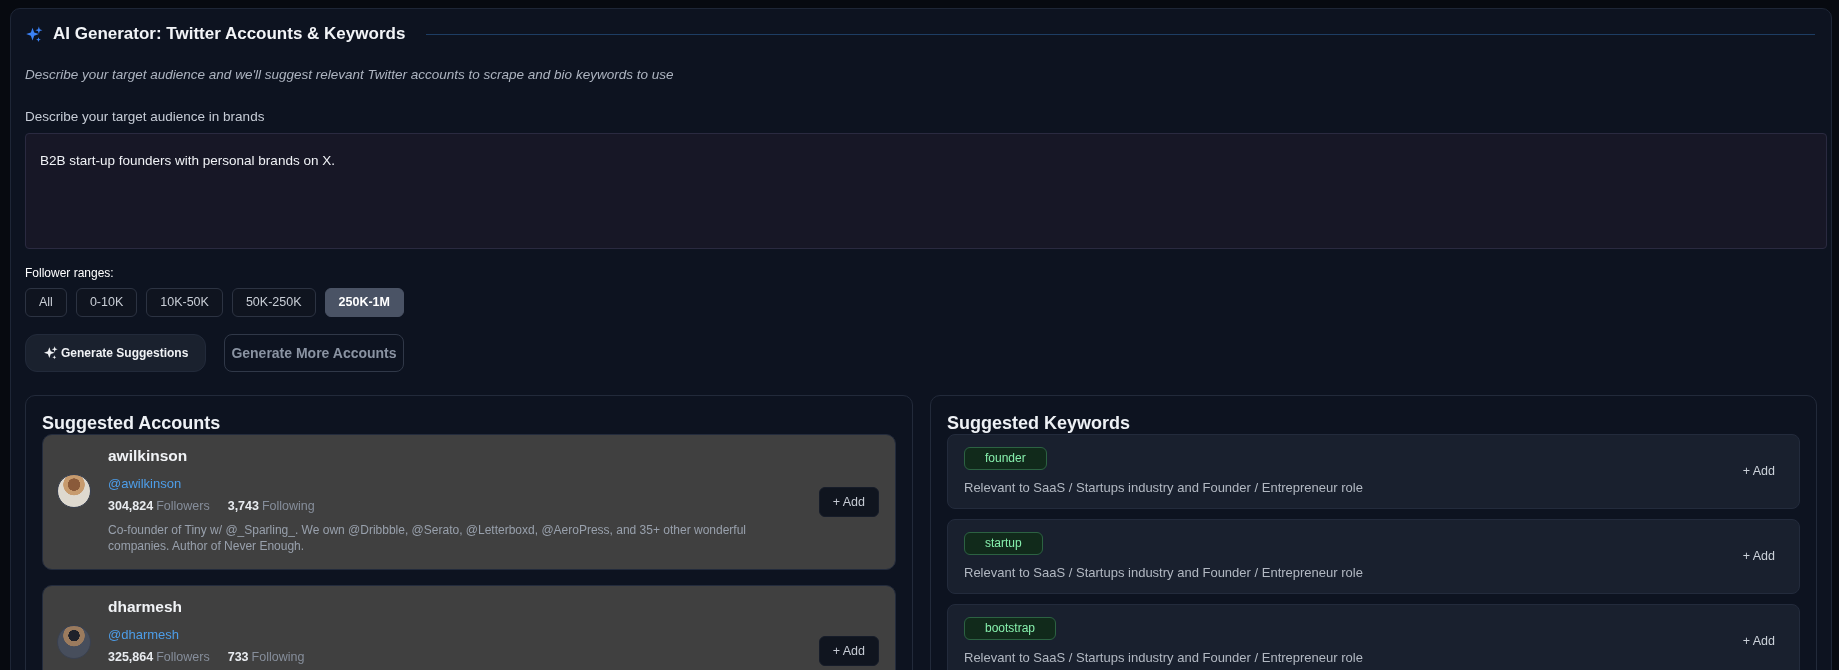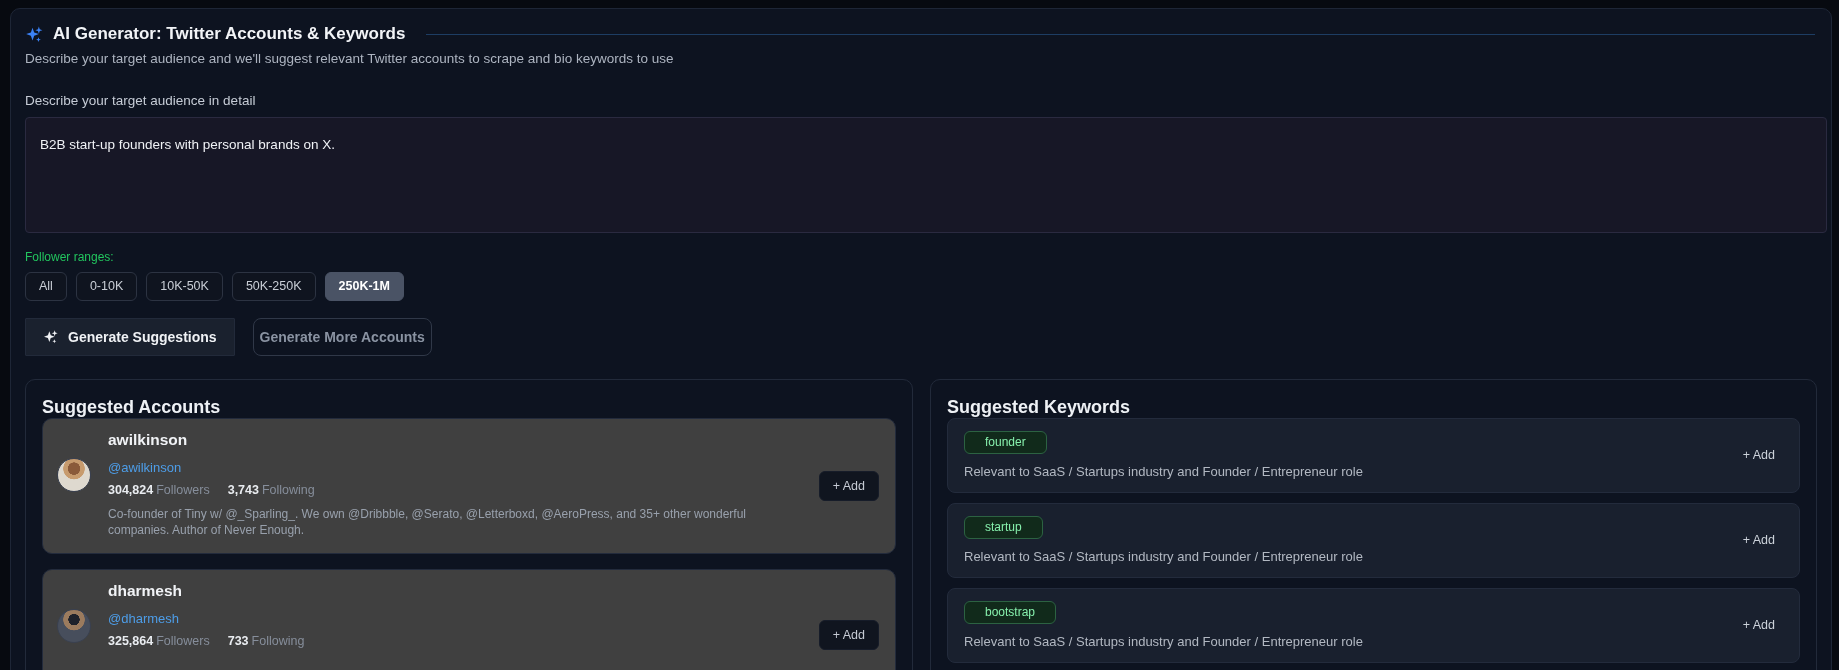--- a/index.html
+++ b/index.html
@@ -14,41 +14,41 @@
     background:#0d1320;
     border:1px solid #1e2636;
     border-radius:10px;
     padding:12px 8px 0 8px;
   }
   
   .hdr-row { display:flex; align-items:center; gap:9px; padding:0 6px; height:26px; }
   .hdr-title { font-size:17px; font-weight:700; color:#f2f4f7; white-space:nowrap; }
   .hdr-line { flex:1; height:1px; background:#1d3d63; margin-left:12px; margin-right:2px; }
   .sparkle { width:19px; height:19px; flex:0 0 auto; }
-  .description { font-size:13.5px; color:#adb4c0; padding:0 6px; margin-top:4px; }
+  .description { font-size:13.5px; color:#adb4c0; padding:0 6px; margin-top:20px;font-style:italic; }
   .field-label { font-size:13.5px; color:#c6ccd6; padding:0 6px; margin-top:27px; }
   .audience-box {
     display:block; width:1802px; height:116px; margin:9px 6px 0 6px;
     background:#171726; border:1px solid #2a2a40; border-radius:4px;
     color:#f0f2f6; font-size:13.5px; font-family:"Liberation Sans","DejaVu Sans",sans-serif;
     padding:18px 14px; resize:none; outline:none; line-height:1.3;
   }
-  .ranges-label { font-size:12px; color:#22c55e; padding:0 6px; margin-top:17px; }
+  .ranges-label { font-size:12px; color:#ffffff; padding:0 6px; margin-top:17px; }
   .chips { display:flex; gap:9px; padding:0 6px; margin-top:8px; }
   .chip {
     background:#0f141f; border:1px solid #2c3342; color:#c9ced6;
     font-size:12.5px; border-radius:6px; padding:7px 13px; cursor:pointer;
     font-family:inherit; line-height:1;
   }
   .chip.selected { background:#4a5365; border-color:#4a5365; color:#ffffff; font-weight:700; }
   .actions { display:flex; gap:18px; padding:0 6px; margin-top:17px; align-items:center; }
   .btn-primary {
-    display:flex; align-items:center; gap:9px;
-    background:#1a212e; border:1px solid #222a3a; border-radius:1px;
-    color:#f0f2f5; font-size:14px; font-weight:700; padding:10px 17px;
+    display:flex; align-items:center; gap:2px;
+    background:#1a212e; border:1px solid #222a3a; border-radius:12px;
+    color:#f0f2f5; font-size:12px; font-weight:700; padding:10px 17px;
     cursor:pointer; font-family:inherit;
   }
   .btn-secondary {
     background:transparent; border:1px solid #303848; border-radius:8px;
     color:#8a93a2; font-size:14px; font-weight:700; padding:10px 6px;
     cursor:pointer; font-family:inherit;
   }
   .btn-sparkle { width:16px; height:16px; }
   
   .panels { display:grid; grid-template-columns:888px 1fr; gap:17px; margin:23px 6px 0 6px; }
@@ -110,21 +110,21 @@
       <path fill="#3b82f6" d="M9.5 3.5 L11.6 9.4 L17.5 11.5 L11.6 13.6 L9.5 19.5 L7.4 13.6 L1.5 11.5 L7.4 9.4 Z"></path>
       <path fill="#3b82f6" d="M17.5 2 L18.6 5.4 L22 6.5 L18.6 7.6 L17.5 11 L16.4 7.6 L13 6.5 L16.4 5.4 Z"></path>
       <path fill="#3b82f6" d="M17 15.5 L17.8 17.7 L20 18.5 L17.8 19.3 L17 21.5 L16.2 19.3 L14 18.5 L16.2 17.7 Z"></path>
     </svg>
     <div class="hdr-title">AI Generator: Twitter Accounts &amp; Keywords</div>
     <div class="hdr-line"></div>
   </div>
 
   <div class="description">Describe your target audience and we'll suggest relevant Twitter accounts to scrape and bio keywords to use</div>
 
-  <div class="field-label">Describe your target audience in detail</div>
+  <div class="field-label">Describe your target audience in brands</div>
   <textarea class="audience-box" spellcheck="false" style="">B2B start-up founders with personal brands on X.</textarea>
 
   <div class="ranges-label">Follower ranges:</div>
   <div class="chips">
     <button class="chip">All</button>
     <button class="chip">0-10K</button>
     <button class="chip">10K-50K</button>
     <button class="chip">50K-250K</button>
     <button class="chip selected">250K-1M</button>
   </div>

